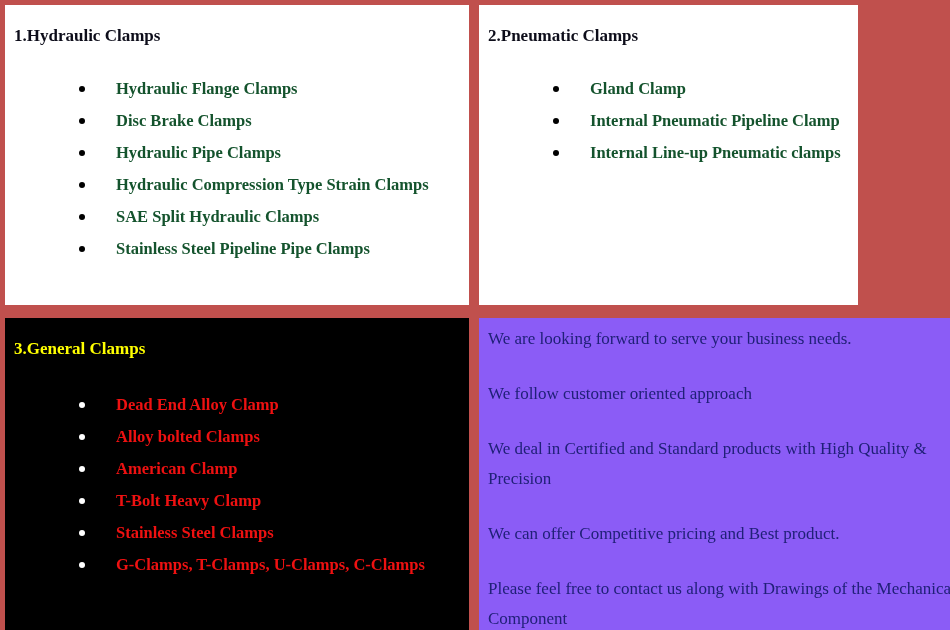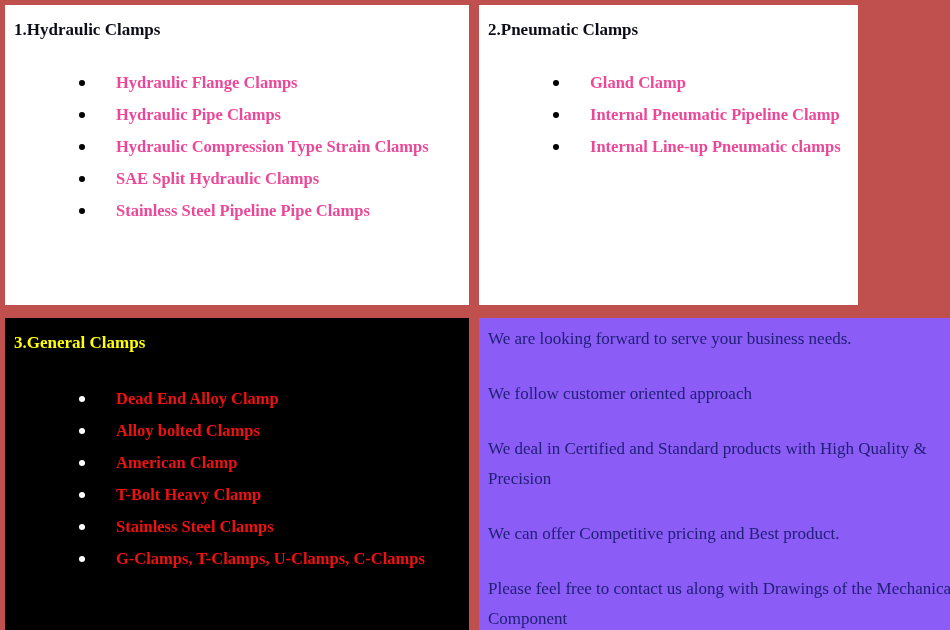--- a/index.html
+++ b/index.html
@@ -61,21 +61,21 @@
     background: #8b5cf6;
   }
 
   
   .panel-heading {
     font-weight: bold;
     font-size: 17px;
     line-height: 20px;
     letter-spacing: 0px;
     margin: 0;
-    padding: 15px 0 0 9px;
+    padding: 21px 0 0 9px;
     white-space: nowrap;
   }
   .heading-dark { color: #0d0d1a; }
   .heading-yellow { color: #ffff00; }
 
   
   ul.clamp-list {
     list-style: none;
     margin: 0;
     padding: 0;
@@ -95,21 +95,21 @@
     position: absolute;
     left: 74px;
     top: 13px;
     width: 6px;
     height: 6px;
     border-radius: 50%;
     display: block;
   }
 
   
-  .light-list li { color: #ec4899; }
+  .light-list li { color: #14532d; }
   .light-list li .bullet { background: #000000; }
 
   
   .dark-list li { color: #ee1111; font-weight: normal; font-size: 17px; }
   .dark-list li .bullet { background: #ffffff; top: 12px; }
 
   
   .message-body {
     padding: 6px 12px 0 9px;
   }
@@ -126,20 +126,24 @@
 <body>
 
 <div class="page">
 
   <section class="panel" id="panel-hydraulic">
     <h2 class="panel-heading heading-dark">1.Hydraulic Clamps</h2>
     <ul class="clamp-list light-list">
       <li>
         <span class="bullet"></span>
         <span>Hydraulic Flange Clamps</span>
+      </li>
+      <li>
+        <span class="bullet"></span>
+        <span>Disc Brake Clamps</span>
       </li>
       <li>
         <span class="bullet"></span>
         <span>Hydraulic Pipe Clamps</span>
       </li>
       <li>
         <span class="bullet"></span>
         <span>Hydraulic Compression Type Strain Clamps</span>
       </li>
       <li>

